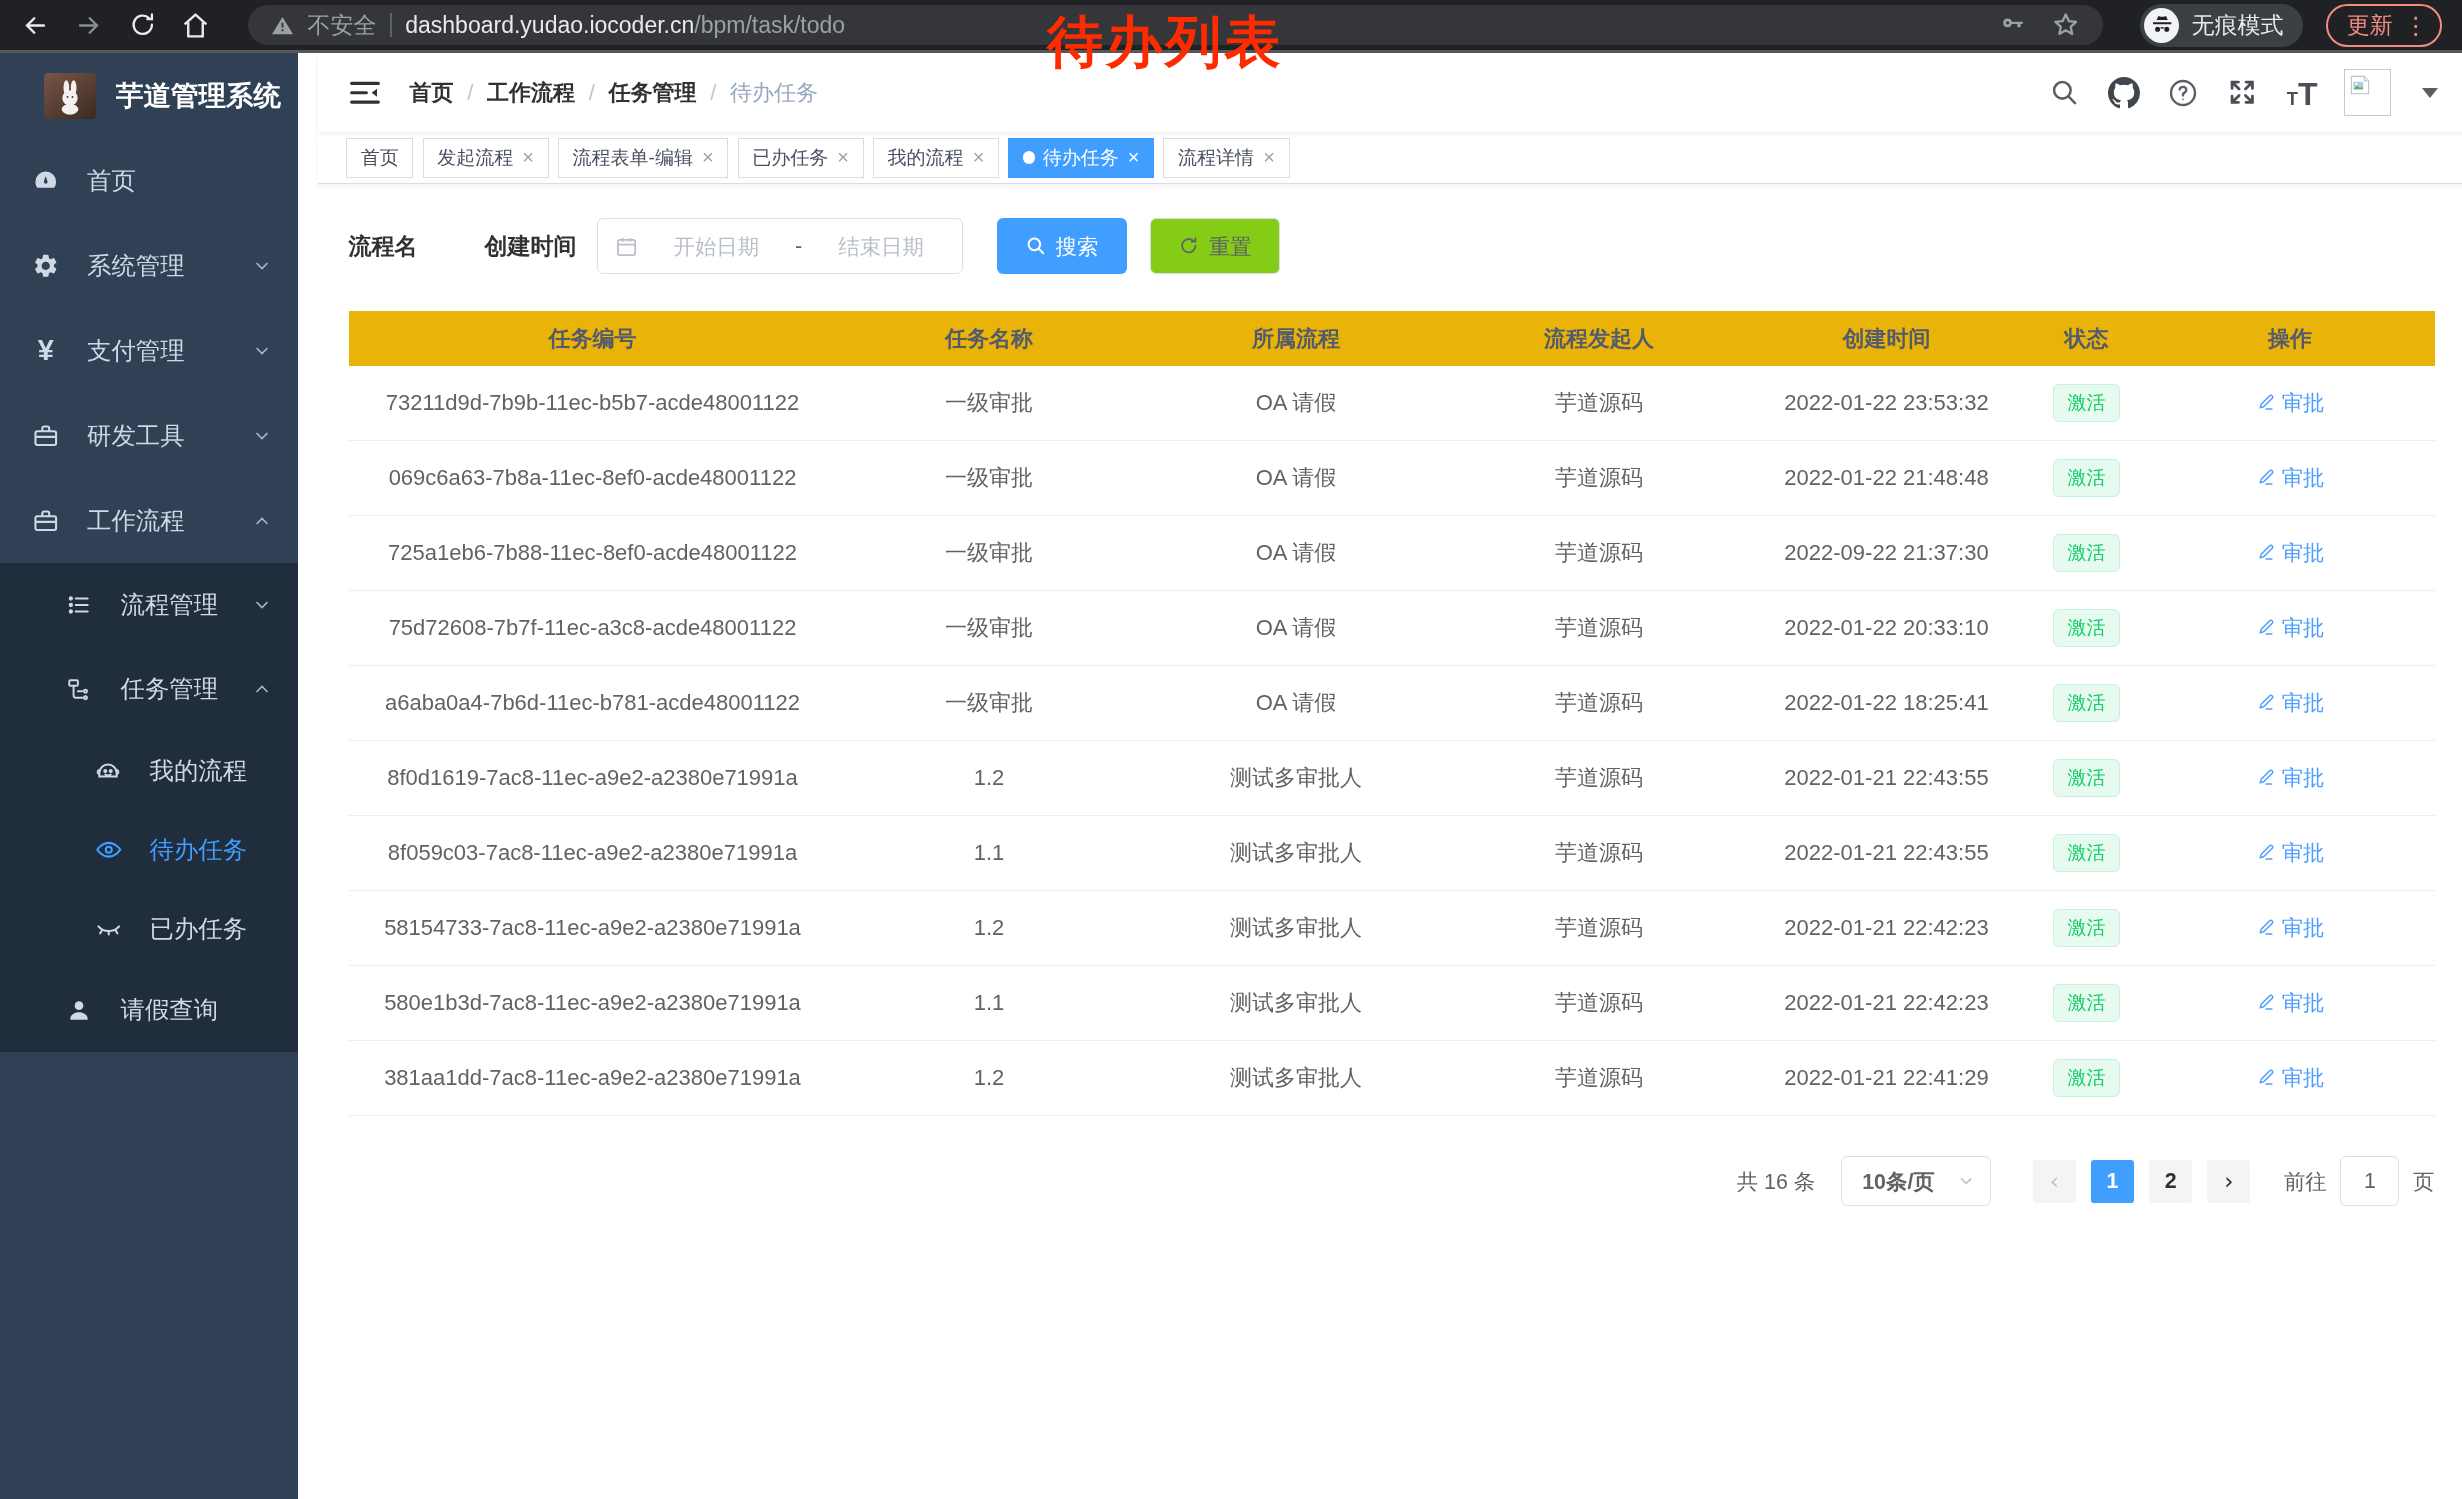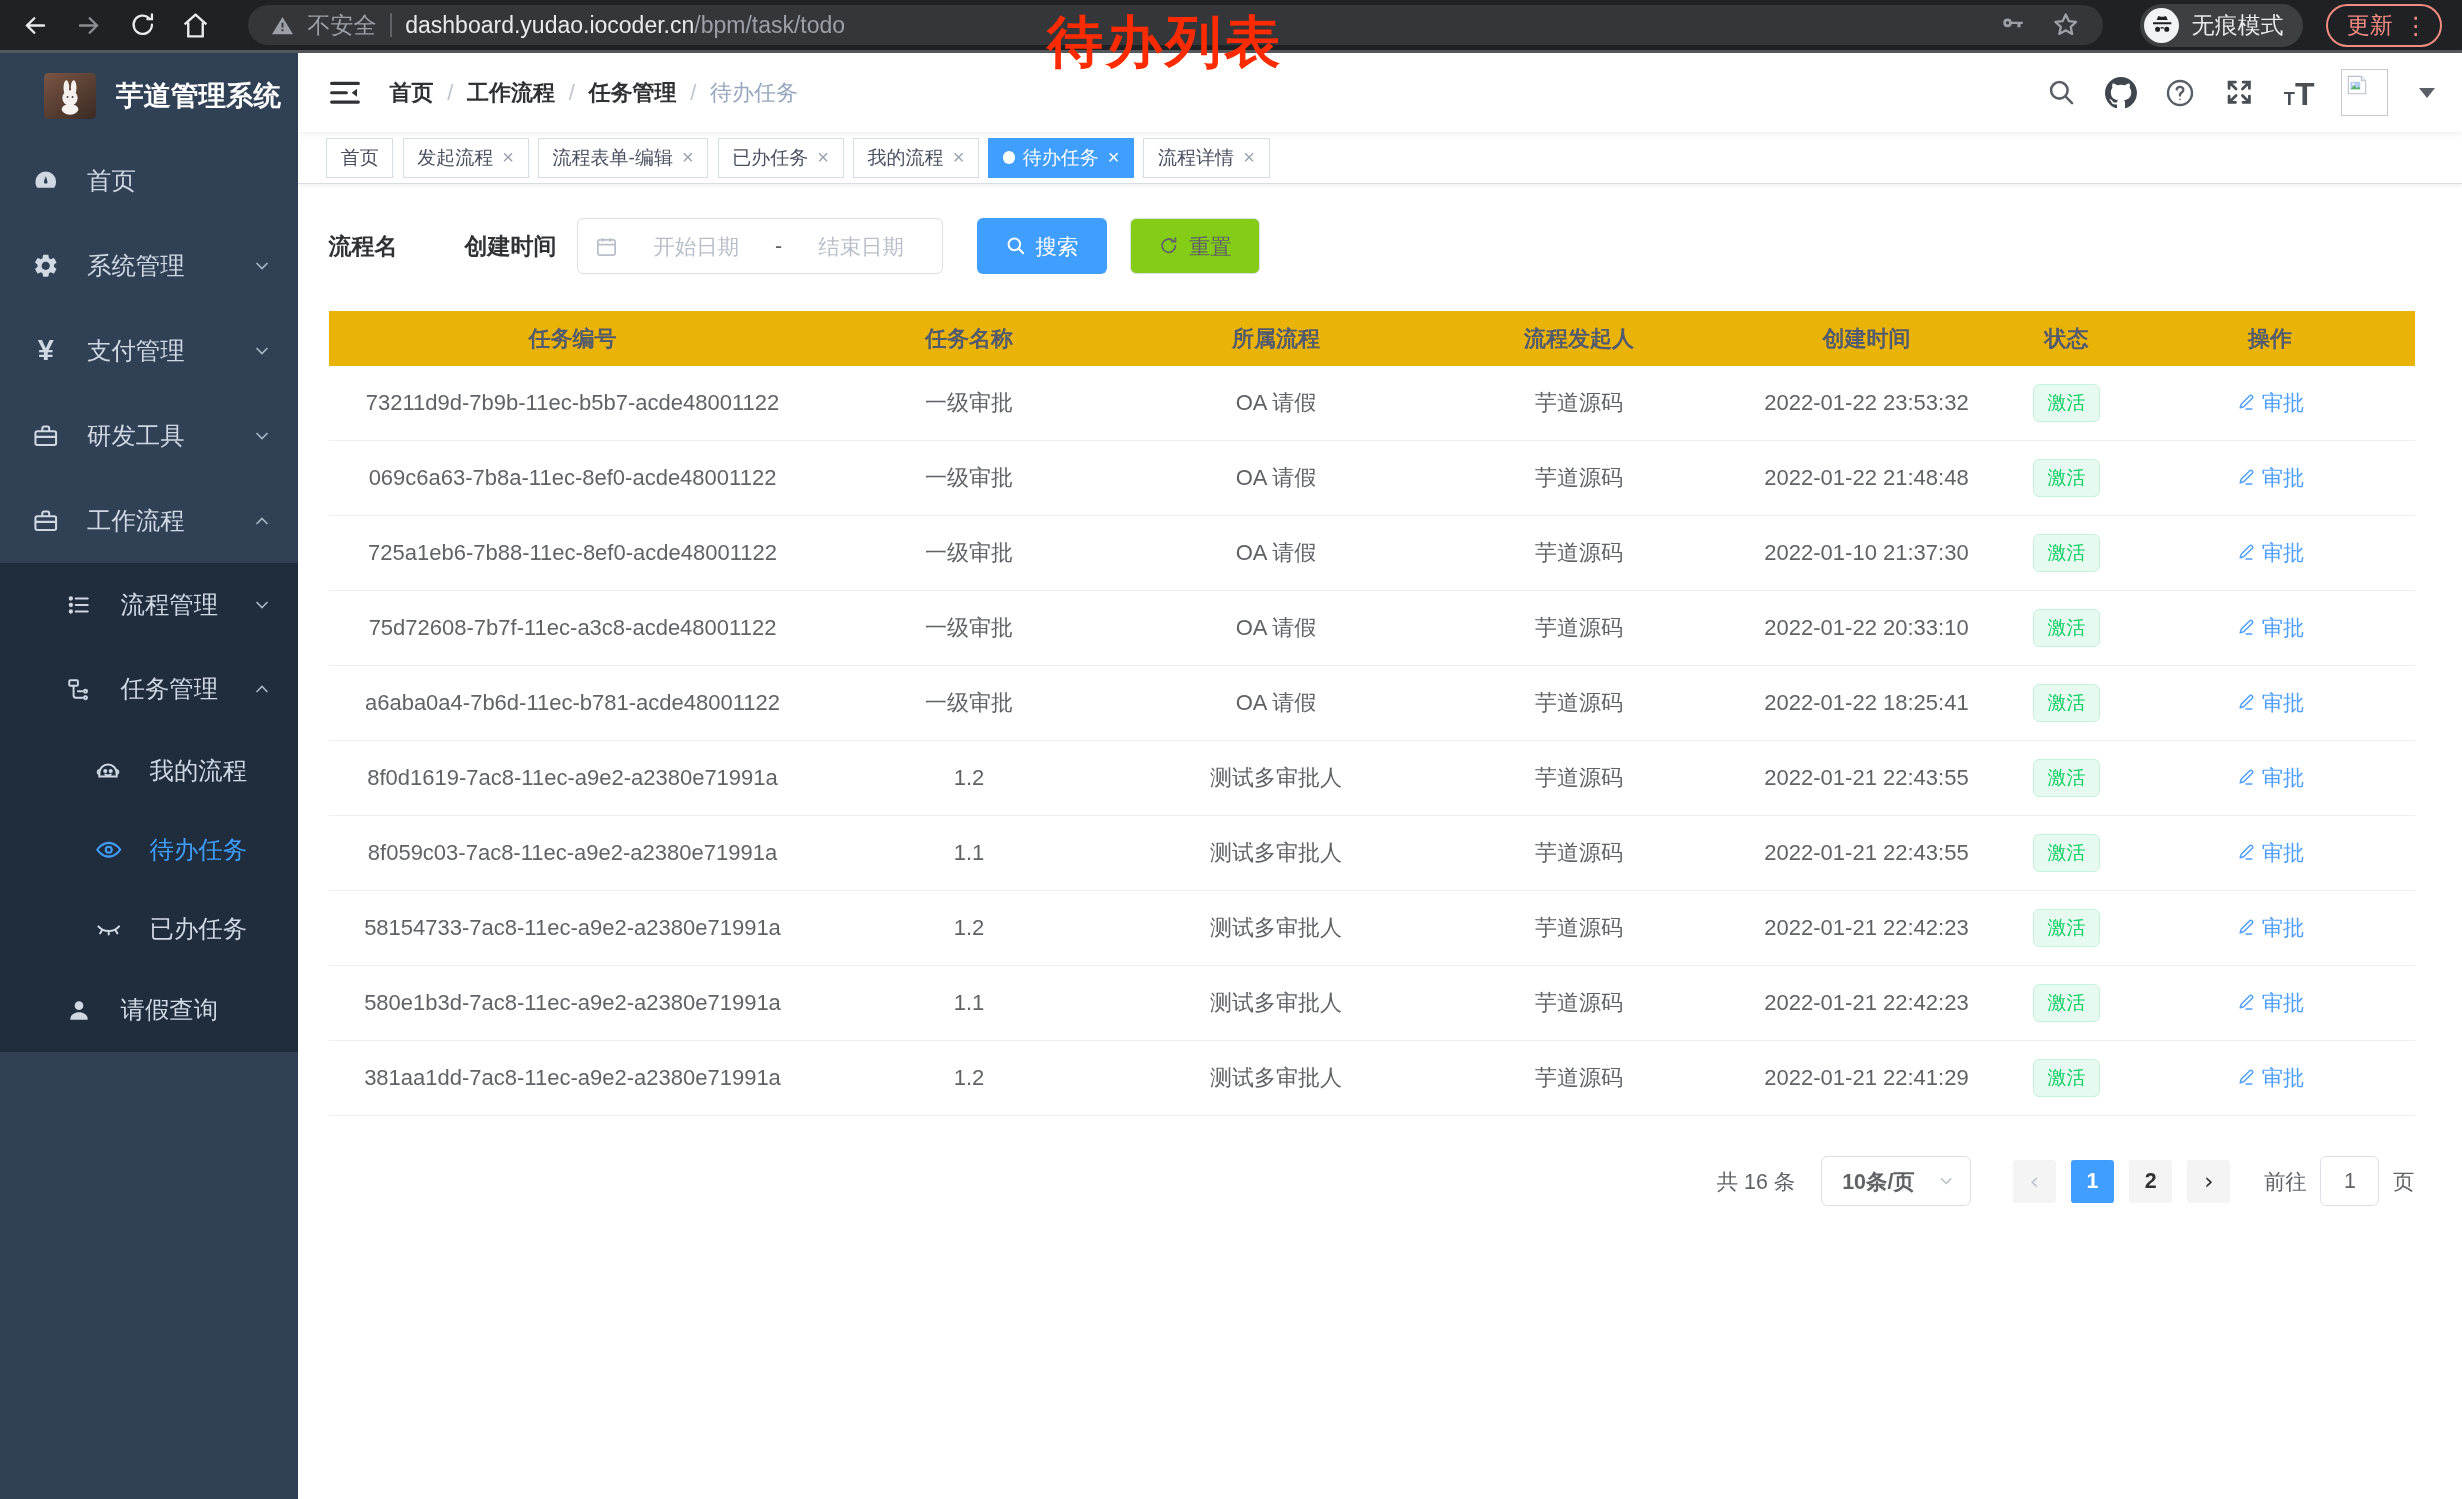--- a/index.html
+++ b/index.html
@@ -23,21 +23,21 @@
     display:flex; align-items:center; justify-content:center; }
   .update-pill { height:43px; border:2.3px solid #f28b82; border-radius:21.4px; display:flex;
     align-items:center; gap:10.7px; padding:0 12.2px 0 18.3px; color:#f28b82; font-size:23px; flex:0 0 auto; }
   .update-dots { font-size:24.4px; letter-spacing:0; }
 
   
   .annotation { position:absolute; left:1047px; top:4.6px; z-index:99; font-size:56px;
     font-weight:700; letter-spacing:3.1px; }
 
   
-  .app { position:absolute; top:53px; left:0; right:0; bottom:0; display:flex; }
+  .app { position:absolute; top:53px; left:0; right:0; bottom:0; display:flex;gap:20px; }
   .sidebar { width:298px; background:#304156; color:#cfd8e3; flex:0 0 auto; }
   .logo-row { height:85px; display:flex; align-items:center; padding-left:44px; }
   .logo-img { width:52px; height:46px; border-radius:4.6px; overflow:hidden; flex:0 0 auto;
     background:linear-gradient(145deg,#7a5544,#3a2a24); display:flex; align-items:center; justify-content:center; }
   .logo-title { margin-left:20px; color:#fff; font-size:27.5px; font-weight:700; white-space:nowrap; }
   .menu-item { height:85px; display:flex; align-items:center; padding:0 26px 0 30.5px;
     font-size:24.4px; cursor:pointer; white-space:nowrap; }
   .menu-item .mi-icon { width:30.5px; display:flex; justify-content:center; flex:0 0 auto; }
   .menu-item .mi-label { margin-left:26px; }
   .menu-item .chev { margin-left:auto; display:flex; }
@@ -525,21 +525,21 @@
         <span>审批</span>
       </a>
     </span>
   </div>
 
   <div class="tr">
     <span class="td c1">725a1eb6-7b88-11ec-8ef0-acde48001122</span>
     <span class="td c2">一级审批</span>
     <span class="td c3">OA 请假</span>
     <span class="td c4">芋道源码</span>
-    <span class="td c5">2022-01-10 21:37:30</span>
+    <span class="td c5">2022-09-22 21:37:30</span>
     <span class="td c6">
       <span class="badge">激活</span>
     </span>
     <span class="td c7">
       <a class="action">
         <svg width="20" height="20" viewBox="0 0 24 24" fill="none" stroke="#4d9fff" stroke-width="1.8" stroke-linejoin="round">
                       <path d="m5 19 1.2-4.2L16.5 4.5a1.8 1.8 0 0 1 2.6 0l.4.4a1.8 1.8 0 0 1 0 2.6L9.2 17.8 5 19z"></path>
                       <path d="M12 20.5h7" stroke-linecap="round"></path>
                     </svg>
         <span>审批</span>

